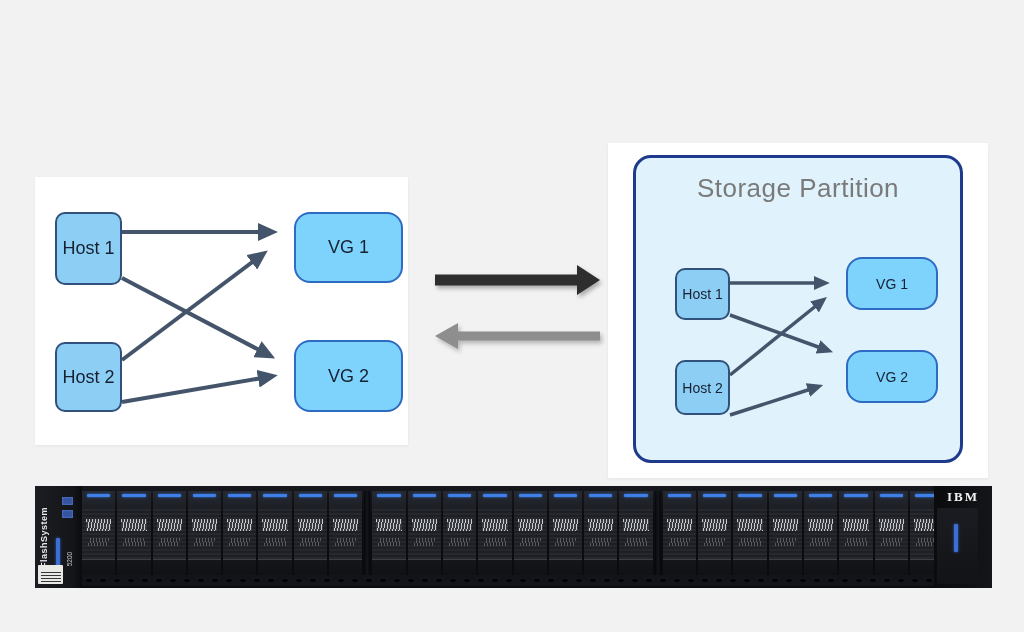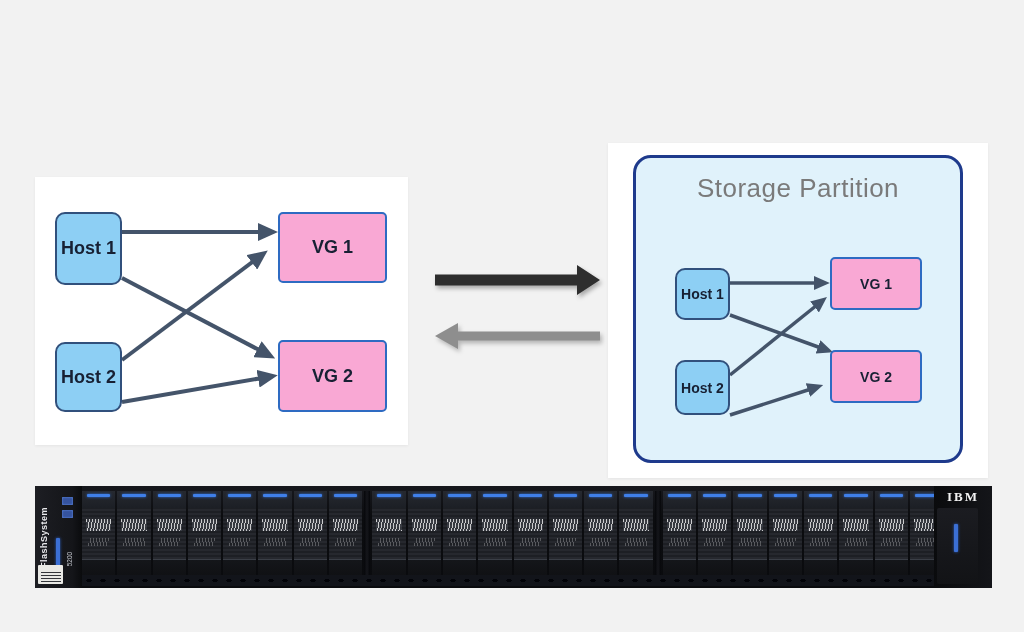--- a/index.html
+++ b/index.html
@@ -13,24 +13,24 @@
     white-space:nowrap;
   }
 
   
   .panel { position:absolute; background:#ffffff; box-shadow:0 1px 3px rgba(0,0,0,.06); }
   .panel-left  { left:35px;  top:177px; width:373px; height:268px; }
   .panel-right { left:608px; top:143px; width:380px; height:335px; }
 
   .node {
     position:absolute; display:flex; align-items:center; justify-content:center;
-    font-weight:bold; color:#172033;text-align:right;
+    font-weight:normal; color:#172033;text-align:right;
   }
   .host { background:#8DCFF4; border:2.5px solid #31507C; border-radius:10px; }
-  .vg   { background:#f9a8d4; border:2.5px solid #2E6BC2; border-radius:5px; }
+  .vg   { background:#7dd3fc; border:2.5px solid #2E6BC2; border-radius:16px;margin-left:16px; }
 
   
   .panel-left .node { font-size:18px; }
   .l-host1 { left:20px;  top:35px;  width:67px;  height:73px; }
   .l-host2 { left:20px;  top:165px; width:67px;  height:70px; }
   .l-vg1   { left:243px; top:35px;  width:109px; height:71px; }
   .l-vg2   { left:243px; top:163px; width:109px; height:72px; }
 
   
   .partition-box {

